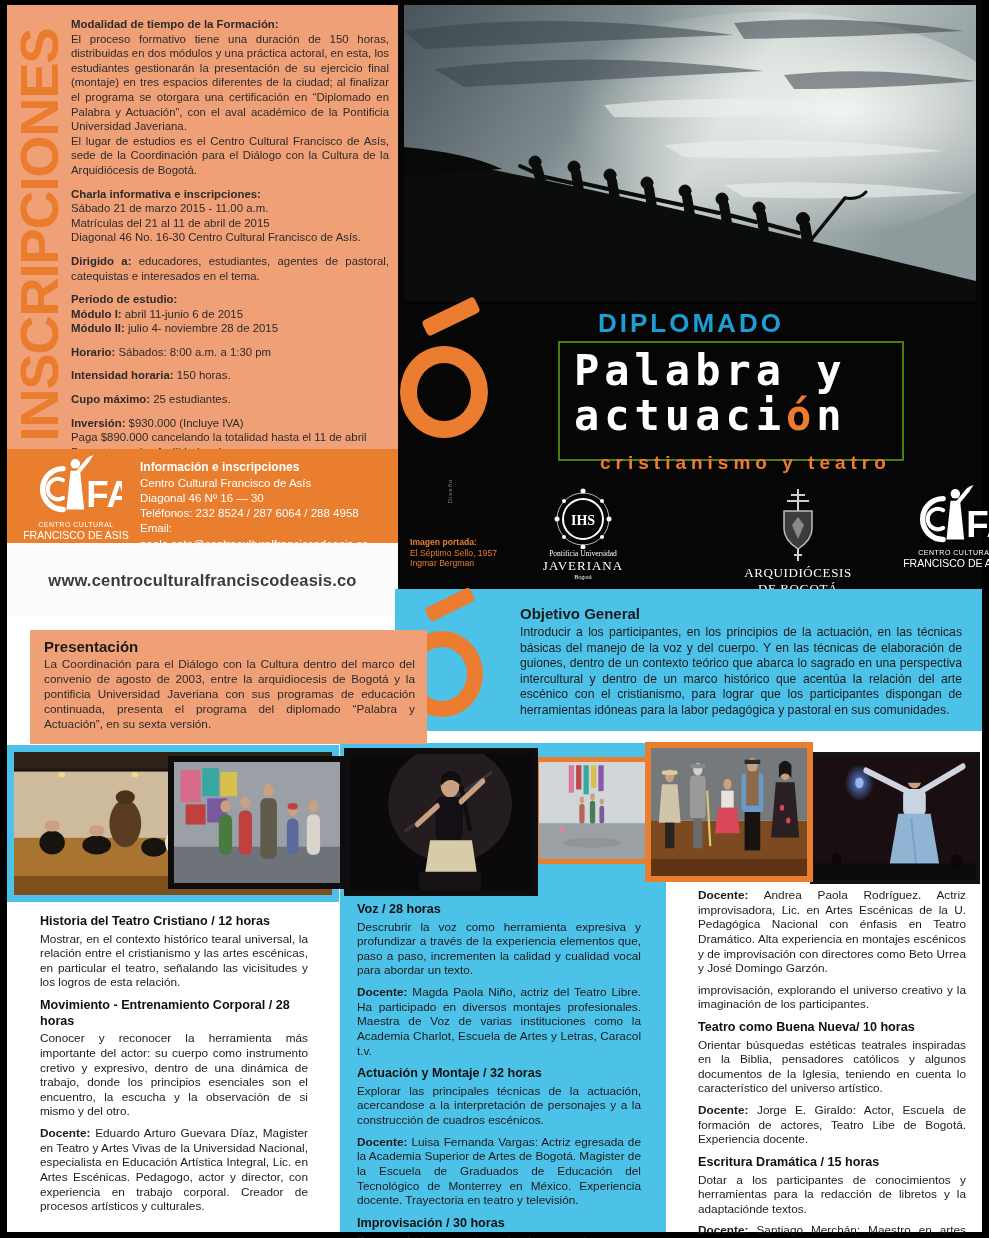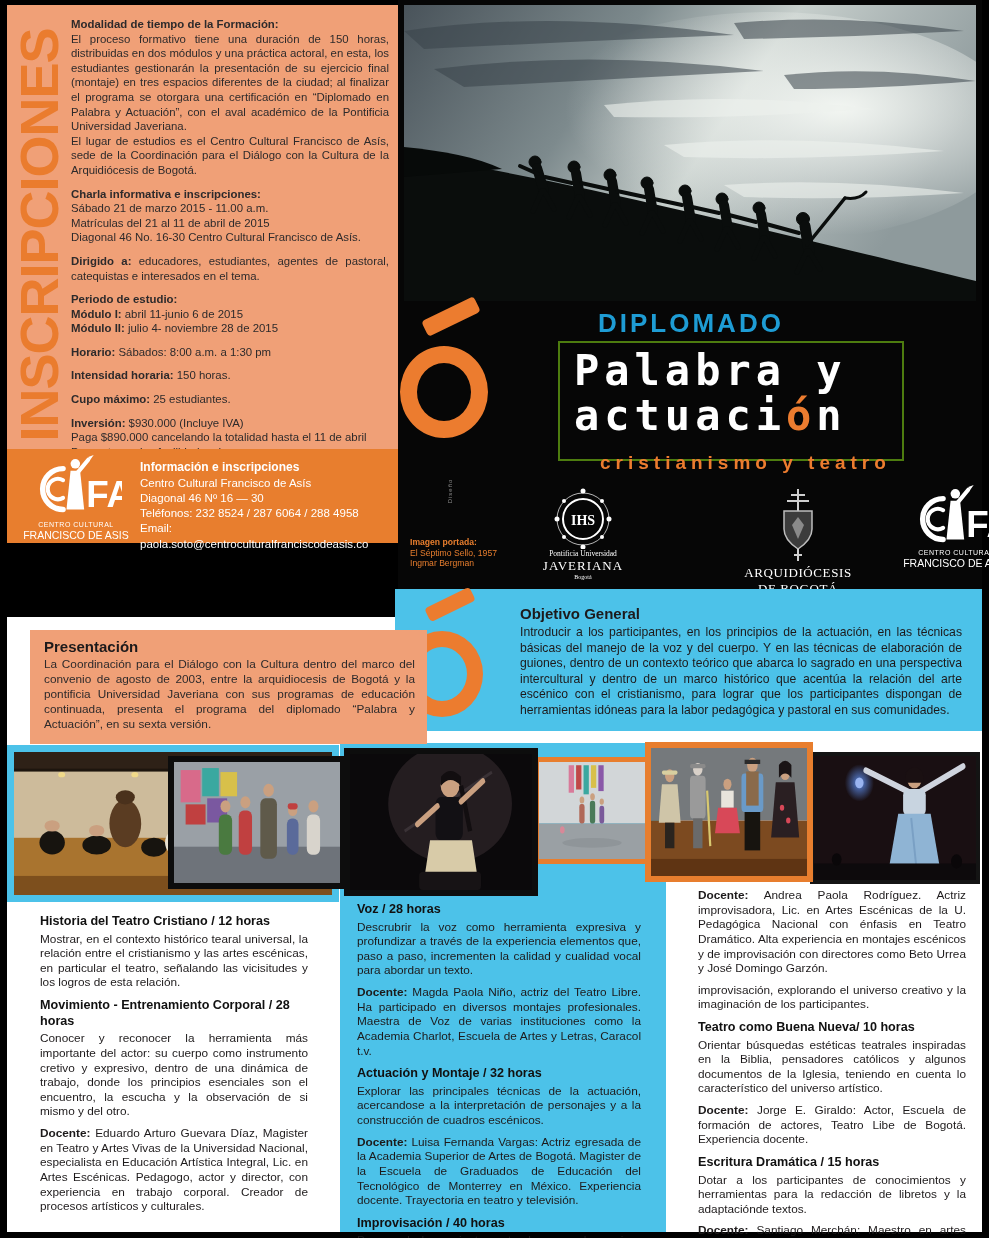--- a/index.html
+++ b/index.html
@@ -162,20 +162,23 @@
     </div>
     <div class="contact-text">
       <div class="b">Información e inscripciones</div>
       <div>Centro Cultural Francisco de Asís</div>
       <div>Diagonal 46  Nº 16 — 30</div>
       <div>Teléfonos: 232 8524 / 287 6064 / 288 4958</div>
       <div>Email: paola.soto@centroculturalfranciscodeasis.co</div>
     </div>
   </section>
 
+  <section class="url-band">
+    <span>www.centroculturalfranciscodeasis.co</span>
+  </section>
 
   <section class="black-header">
 
     <div class="hero-photo">
       <svg viewBox="0 0 572 296" preserveAspectRatio="none">
         <defs>
           <linearGradient id="skyg" x1="0" y1="0" x2="1" y2="0.35">
             <stop offset="0" stop-color="#49535a"></stop>
               <stop offset="0.38" stop-color="#7d8a8d"></stop>
             <stop offset="0.62" stop-color="#c7cfcc"></stop>
@@ -505,21 +508,21 @@
     <p><span class="b">Docente:</span> <span>Eduardo Arturo Guevara Díaz, Magister en Teatro y Artes Vivas de la Universidad Nacional, especialista en Educación Artística Integral, Lic. en Artes Escénicas. Pedagogo, actor y director, con experiencia en trabajo corporal. Creador de procesos artísticos y culturales.</span></p>
   </section>
 
   <section class="col col-mid">
     <h3>Voz / 28 horas</h3>
     <p>Descrubrir la voz como herramienta expresiva y profundizar a través de la experiencia elementos que, paso a paso, incrementen la calidad y cualidad vocal para abordar un texto.</p>
     <p><span class="b">Docente:</span> <span>Magda Paola Niño, actriz del Teatro Libre. Ha participado en diversos  montajes profesionales. Maestra de Voz de varias instituciones como la Academia Charlot, Escuela de Artes y Letras, Caracol t.v.</span></p>
     <h3>Actuación y Montaje / 32 horas</h3>
     <p>Explorar las principales técnicas de la actuación, acercandose a la interpretación de personajes y a la construcción de cuadros escénicos.</p>
     <p><span class="b">Docente:</span> <span>Luisa Fernanda Vargas: Actriz egresada de la Academia Superior de Artes de Bogotá. Magister de la Escuela de Graduados de Educación del Tecnológico de Monterrey en México. Experiencia docente. Trayectoria en teatro y televisión.</span></p>
-    <h3>Improvisación / 40 horas</h3>
+    <h3>Improvisación / 30 horas</h3>
     <p>Proveer de herramientas actorales para el manejo y desarrollo de la escena, a través de la técnica de la</p>
   </section>
 
   <section class="col col-right">
     <p><span class="b">Docente:</span> <span>Andrea Paola Rodríguez. Actriz improvisadora, Lic. en Artes Escénicas de la U. Pedagógica Nacional con énfasis en Teatro Dramático. Alta experiencia en montajes escénicos y  de improvisación con directores como Beto Urrea y José Domingo Garzón.</span></p>
     <p>improvisación, explorando el universo creativo y la imaginación de los participantes.</p>
     <h3>Teatro como Buena Nueva/ 10 horas</h3>
     <p>Orientar búsquedas estéticas teatrales inspiradas en la Biblia, pensadores católicos y algunos documentos de la Iglesia, teniendo en cuenta lo característico del universo artístico.</p>
     <p><span class="b">Docente:</span> <span>Jorge E. Giraldo: Actor, Escuela de formación de actores, Teatro Libe de Bogotá. Experiencia docente.</span></p>
     <h3>Escritura Dramática / 15 horas</h3>

